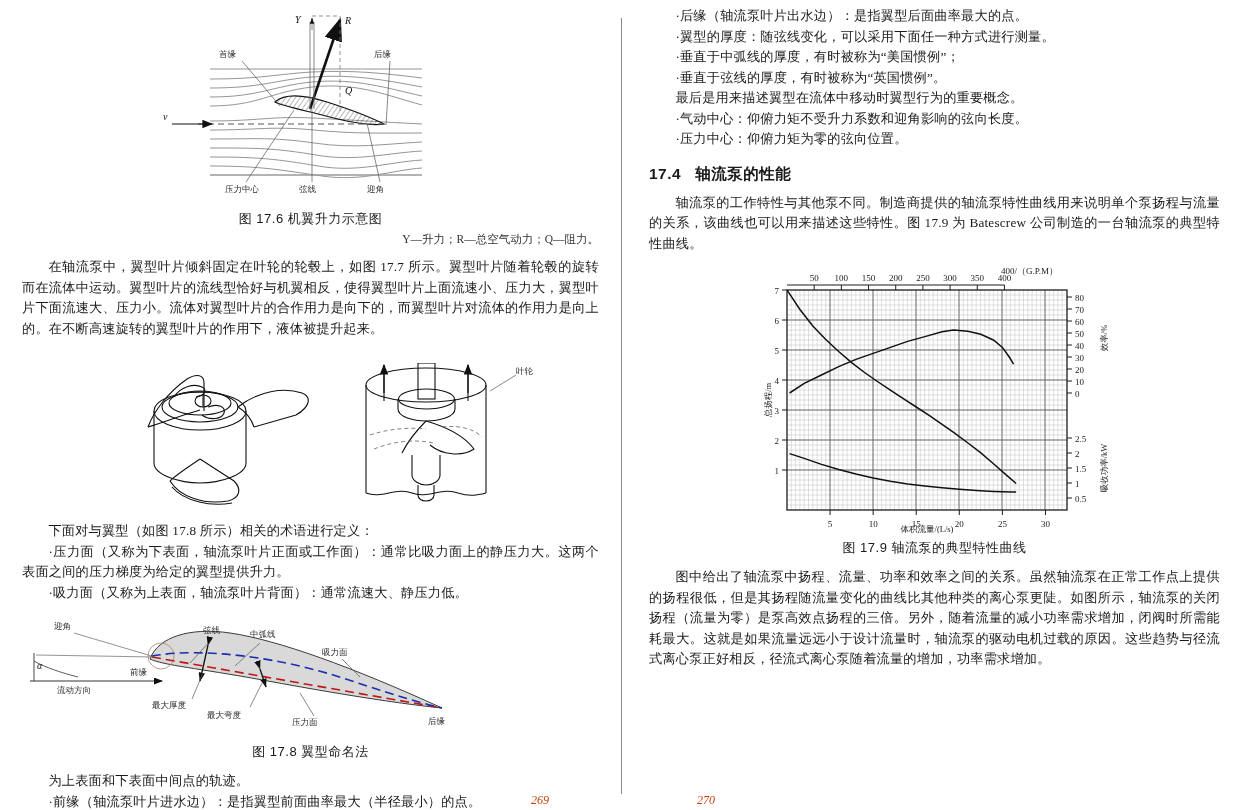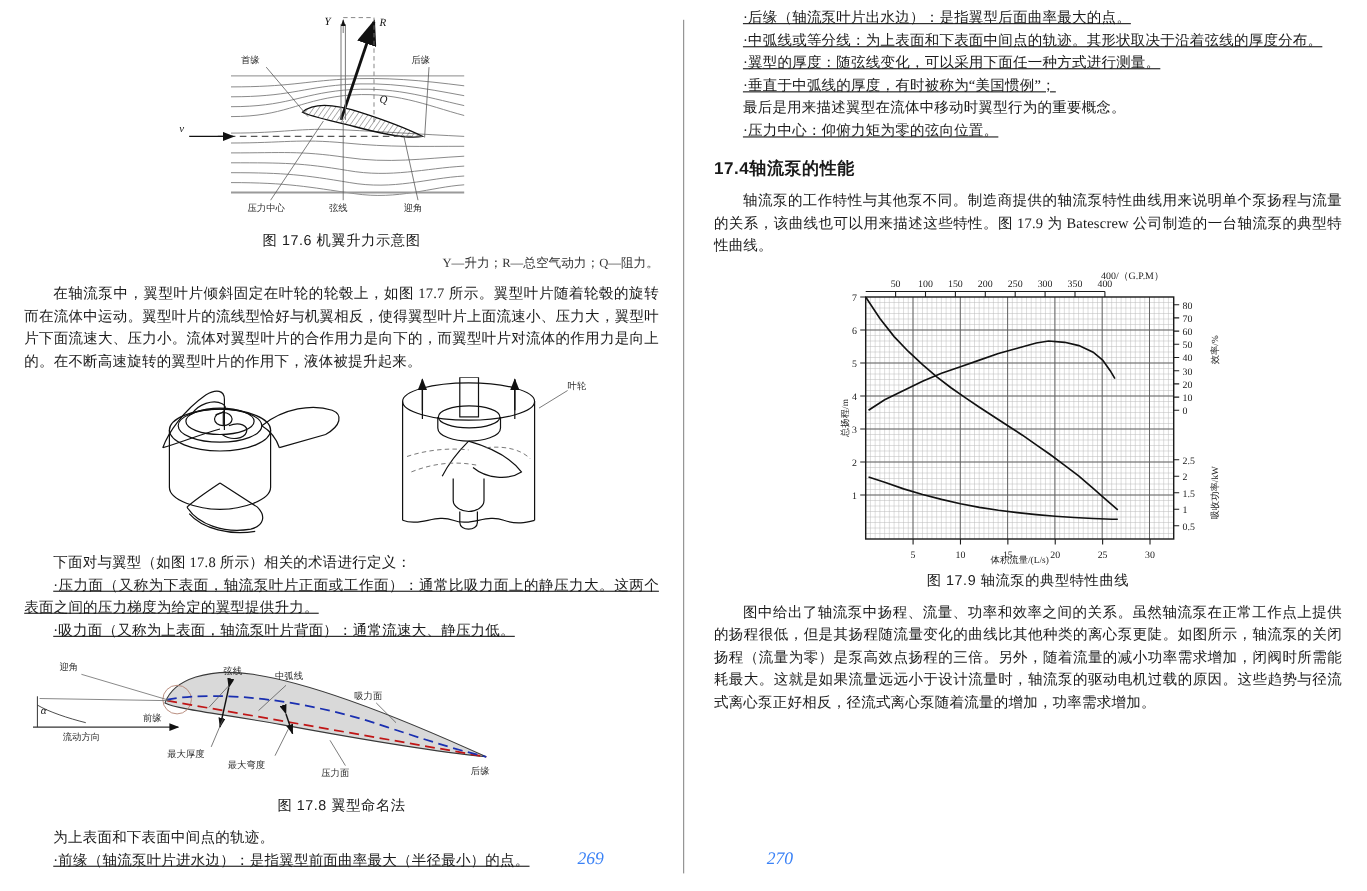--- a/index.html
+++ b/index.html
@@ -11,40 +11,40 @@
     overflow:hidden;
   }
   .page{position:relative;width:1243px;height:810px;display:flex;}
   .col{position:relative;width:621px;height:810px;box-sizing:border-box;}
   .col-left{padding:6px 22px 0 22px;}
   .col-right{padding:6px 22px 0 28px;}
   .divider{position:absolute;left:621px;top:18px;width:1px;height:776px;background:#8a8a8a;}
 
   p{margin:0;font-size:13.2px;line-height:20.5px;text-align:justify;letter-spacing:0.2px;}
   .indent{text-indent:2em;}
-  .bullet{text-indent:2em;text-decoration:underline;}
+  .bullet{text-indent:2em;}
 
   .fig-caption{
     text-align:center;font-size:13px;font-weight:normal;
     font-family:"Liberation Sans","DejaVu Sans",sans-serif;
     margin:4px 0 0 0;letter-spacing:.5px;
   }
   .fig-sub{text-align:right;font-size:11.5px;margin-top:4px;color:#333;}
   .figure{position:relative;width:100%;}
   .page-num{
-    position:absolute;bottom:20px;font-style:italic;font-size:16px;color:#3b82f6;
+    position:absolute;bottom:2px;font-style:italic;font-size:12px;color:#c2410c;
   }
   .page-num.left{right:72px;}
   .page-num.right{left:76px;}
 
   h2.sec{
     font-family:"Liberation Sans","DejaVu Sans",sans-serif;
     font-size:15.5px;font-weight:bold;margin:14px 0 8px 0;letter-spacing:.5px;
   }
-  h2.sec .num{}
+  h2.sec .num{margin-right:14px;}
   .spacer10{height:10px;}
 
   svg{display:block;}
   .lbl{font-family:"Liberation Serif","DejaVu Serif",serif;font-size:8.5px;fill:#2b2b2b;}
   .lbl-i{font-family:"Liberation Serif","DejaVu Serif",serif;font-size:10px;font-style:italic;fill:#111;}
   .tick{font-family:"Liberation Serif","DejaVu Serif",serif;font-size:9px;fill:#222;}
   .axt{font-family:"Liberation Serif","DejaVu Serif",serif;font-size:8.5px;fill:#222;}
 </style>
 </head>
 <body>
@@ -118,21 +118,21 @@
         <line x1="358" y1="176" x2="345" y2="117" stroke="#555" stroke-width="0.7"></line>
         <text class="lbl" x="345" y="186">迎角</text>
       </svg>
       <div class="fig-caption">图 17.6   机翼升力示意图</div>
       <div class="fig-sub">Y—升力；R—总空气动力；Q—阻力。</div>
     </div>
 
     <div class="spacer10"></div>
     <p class="indent">在轴流泵中，翼型叶片倾斜固定在叶轮的轮毂上，如图 17.7 所示。翼型叶片随着轮毂的旋转而在流体中运动。翼型叶片的流线型恰好与机翼相反，使得翼型叶片上面流速小、压力大，翼型叶片下面流速大、压力小。流体对翼型叶片的合作用力是向下的，而翼型叶片对流体的作用力是向上的。在不断高速旋转的翼型叶片的作用下，液体被提升起来。</p>
 
-    <div class="figure" style="margin-top:4px;">
+    <div class="figure" style="margin-top:24px;">
       <svg width="577" height="148" viewBox="0 0 577 148">
         <g stroke="#111" fill="none" stroke-width="1.1">
 
           <path d="M126 64 C 131 50, 145 30, 165 16 C 175 10, 182 12, 182 20 L 182 48"></path>
           <path d="M126 64 C 140 60, 160 52, 178 47"></path>
           <path d="M216 44 C 236 28, 262 24, 280 30 C 290 34, 288 44, 274 52 L 232 64"></path>
           <path d="M216 44 C 226 50, 230 58, 232 64"></path>
           <path d="M148 118 C 158 134, 182 142, 206 138 C 218 135, 220 126, 212 118 L 178 96"></path>
           <path d="M148 118 C 154 112, 166 104, 178 96"></path>
           <path d="M150 124 C 162 138, 188 144, 210 140"></path>
@@ -234,24 +234,25 @@
     <div class="spacer10"></div>
     <p class="indent">为上表面和下表面中间点的轨迹。</p>
     <p class="bullet">·前缘（轴流泵叶片进水边）：是指翼型前面曲率最大（半径最小）的点。</p>
 
     <div class="page-num left">269</div>
   </div>
 
   <div class="col col-right">
 
     <p class="bullet">·后缘（轴流泵叶片出水边）：是指翼型后面曲率最大的点。</p>
-    <p class="bullet">·中弧线或等分线：为上表面和下表面中间点的轨迹。其形状取决于沿着弦线的厚度分布。</p>
     <p class="bullet">·翼型的厚度：随弦线变化，可以采用下面任一种方式进行测量。</p>
     <p class="bullet">·垂直于中弧线的厚度，有时被称为“美国惯例”；</p>
+    <p class="bullet">·垂直于弦线的厚度，有时被称为“英国惯例”。</p>
     <p class="indent">最后是用来描述翼型在流体中移动时翼型行为的重要概念。</p>
+    <p class="bullet">·气动中心：仰俯力矩不受升力系数和迎角影响的弦向长度。</p>
     <p class="bullet">·压力中心：仰俯力矩为零的弦向位置。</p>
 
     <h2 class="sec">
       <span class="num">17.4</span><span>轴流泵的性能</span>
     </h2>
 
     <p class="indent">轴流泵的工作特性与其他泵不同。制造商提供的轴流泵特性曲线用来说明单个泵扬程与流量的关系，该曲线也可以用来描述这些特性。图 17.9 为 Batescrew 公司制造的一台轴流泵的典型特性曲线。</p>
 
     <div class="figure" style="margin-top:6px;">
       <svg width="571" height="275" viewBox="0 0 571 275">

